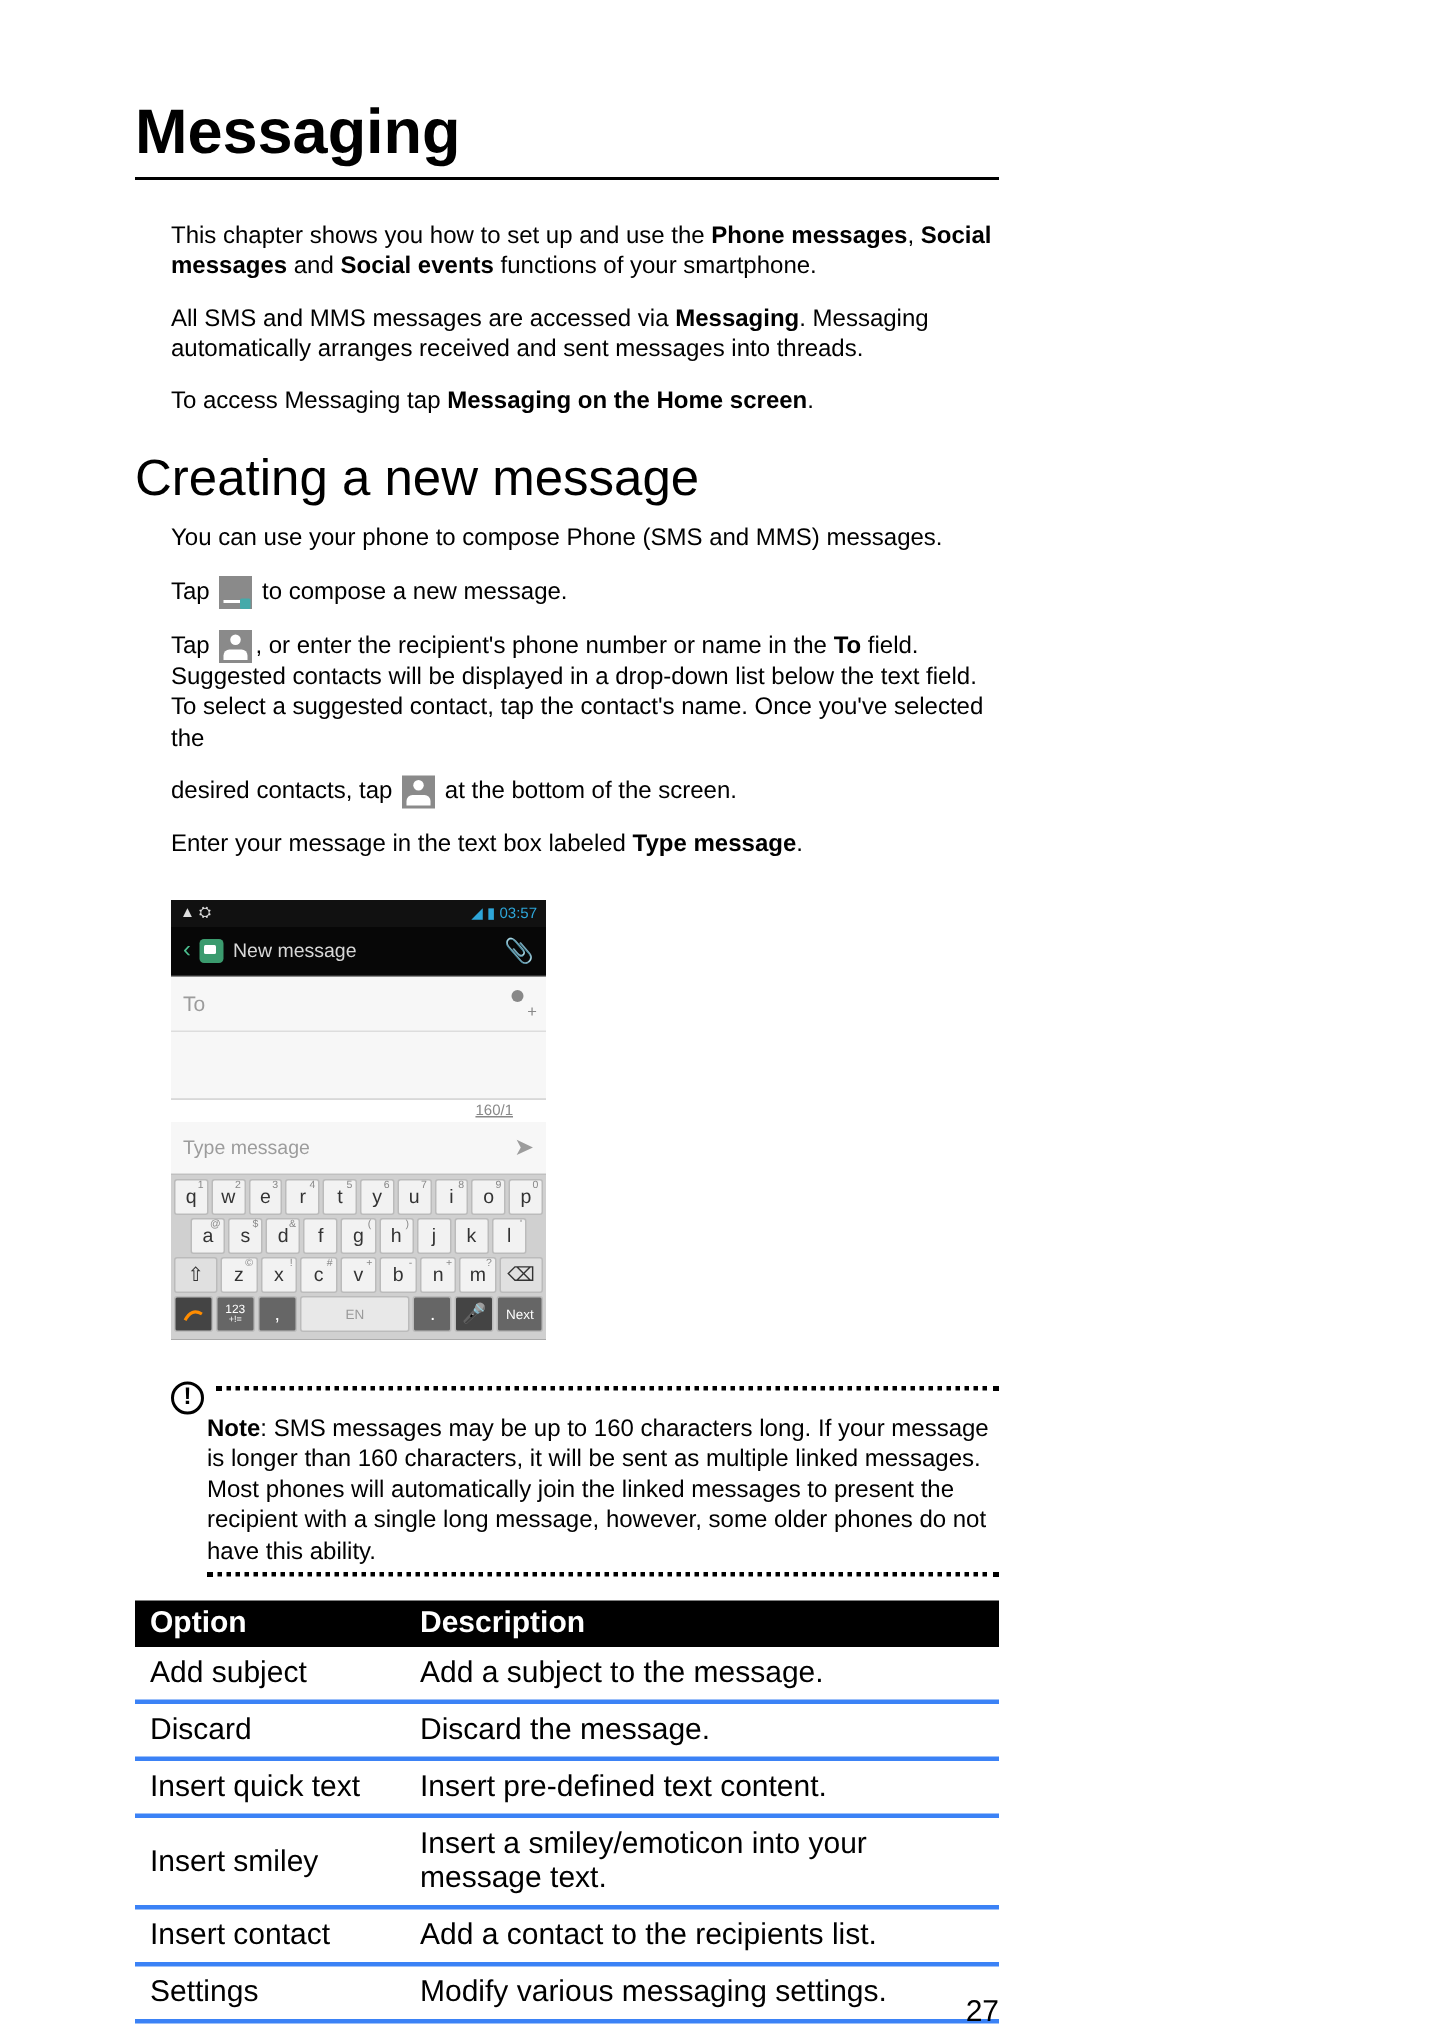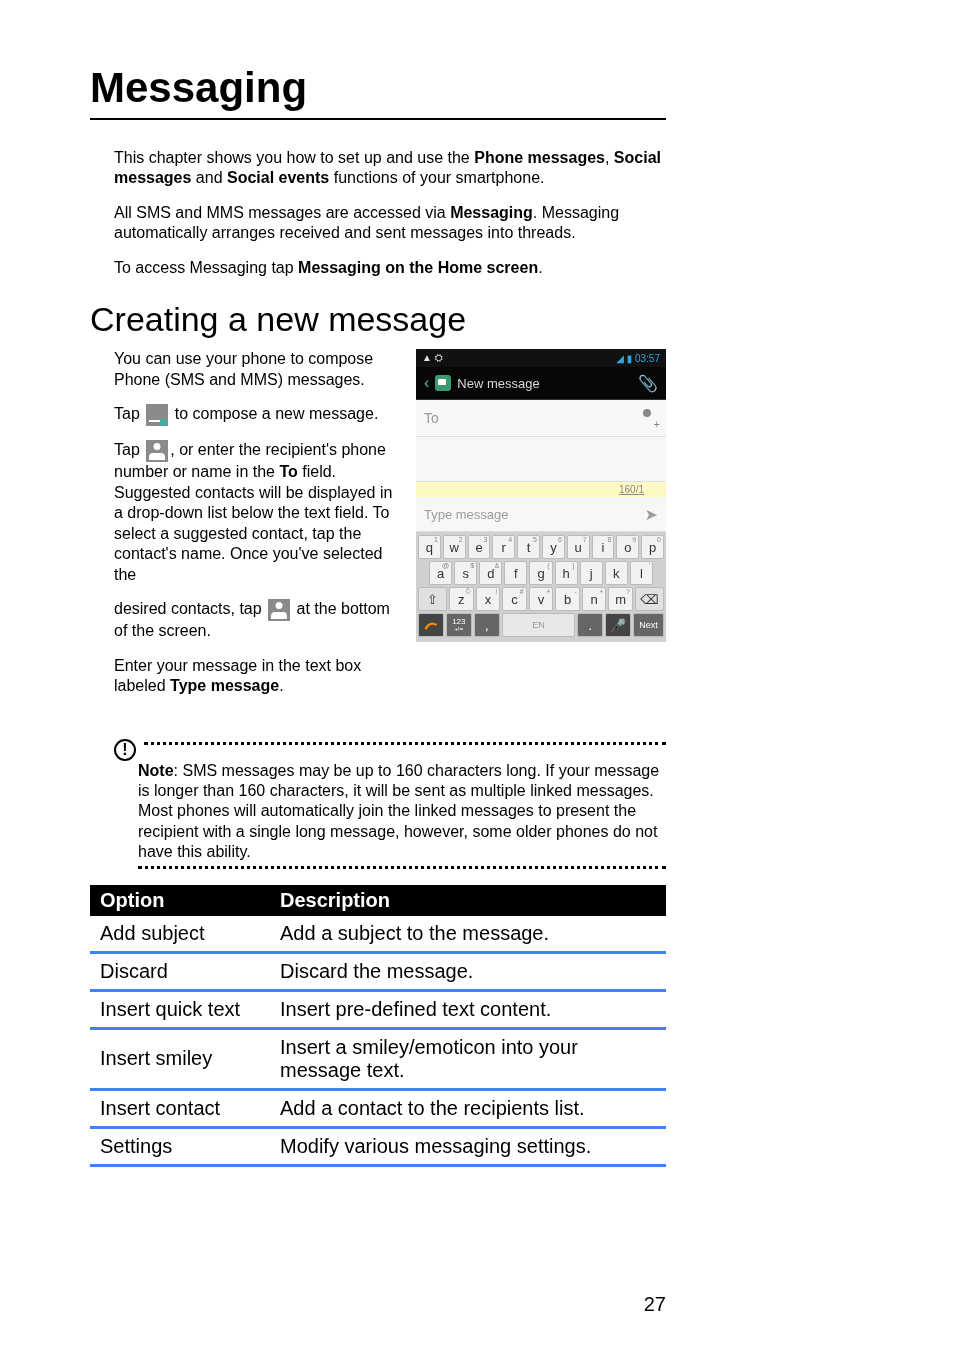--- a/index.html
+++ b/index.html
@@ -37,20 +37,21 @@
     margin: 0 0 14px 0;
   }
   h2.section {
     font-size: 34px;
     font-weight: normal;
     margin: 22px 0 10px 0;
   }
   .two-col {
     display: flex;
     gap: 12px;
+    flex-direction: column;
   }
   .left-col {
     flex: 1;
     min-width: 0;
   }
   .right-col {
     flex: 0 0 250px;
   }
 
   
@@ -253,21 +254,21 @@
     color: #888;
   }
   .blank-area {
     background: #f7f7f7;
     height: 44px;
     border-bottom: 1px solid #ddd;
   }
   .counter-row {
     display: flex;
     justify-content: flex-end;
-    background: #fef9c3;
+    background: #ffffff;
     font-size: 10px;
     color: #888;
     padding: 2px 22px 2px 0;
     text-decoration: underline;
   }
   .type-row {
     display: flex;
     align-items: center;
     background: #f7f7f7;
     height: 34px;

